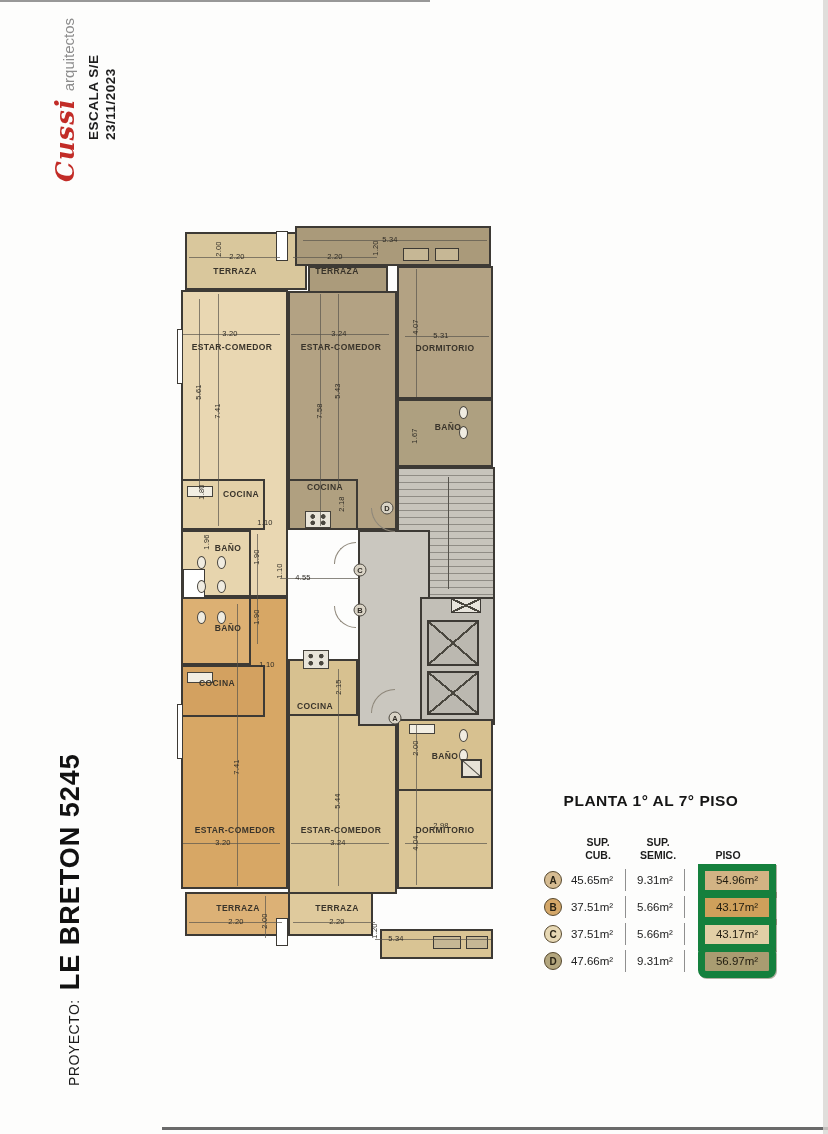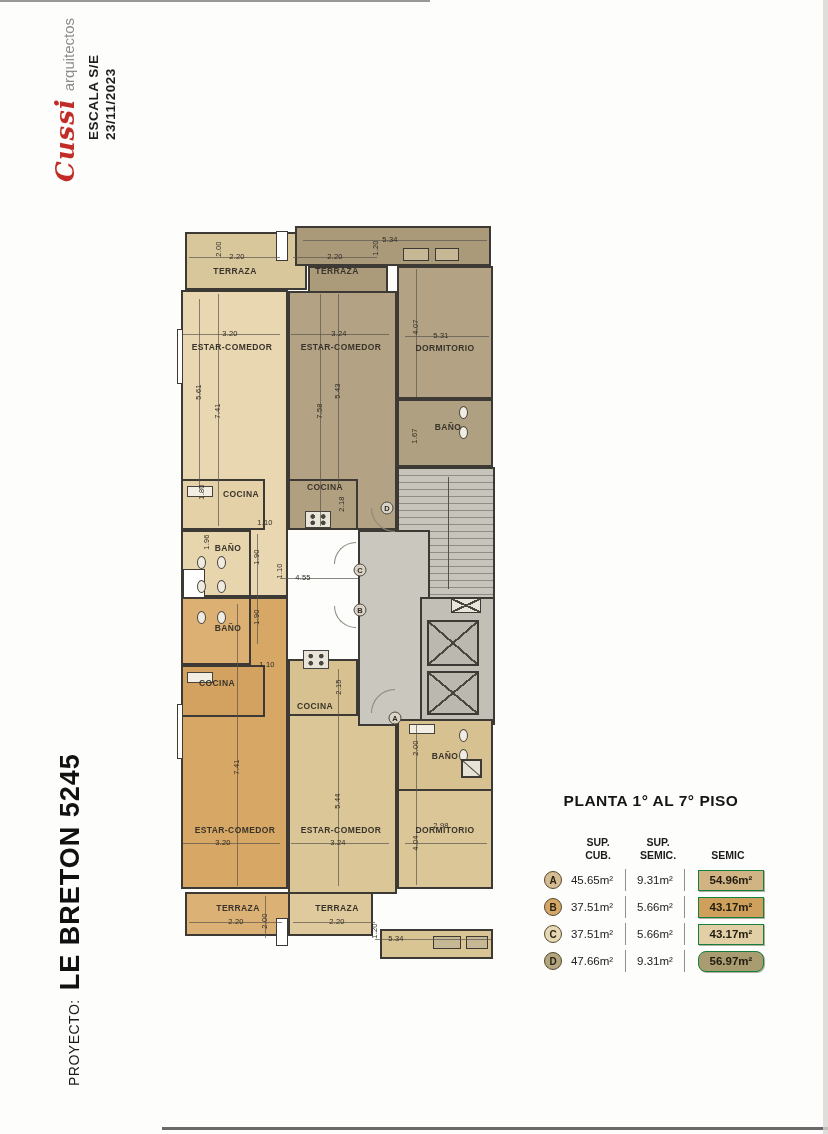--- a/index.html
+++ b/index.html
@@ -49,22 +49,22 @@
   .summary-title{font-size:15.5px;font-weight:600;color:#151515;letter-spacing:.5px;width:210px;text-align:center;margin-left:6px}
   .summary-head{display:flex;align-items:flex-end;margin-top:26px;margin-bottom:8px}
   .hcell{font-size:10.5px;font-weight:bold;color:#1c1c1c;white-space:pre-line;text-align:center;line-height:1.25}
   .hc0{width:30px}.hc1{width:56px}.hc2{width:64px}.hc3{width:76px}
   .trow{display:flex;align-items:center;height:20px;margin-bottom:7px}
   .tcirc{width:18px;height:18px;border-radius:50%;border:1.5px solid #57492f;box-sizing:border-box;
     font-size:10px;font-weight:bold;color:#2a2416;display:flex;align-items:center;justify-content:center;margin-left:4px}
   .tval{font-size:11.5px;color:#222;text-align:center}
   .tv1{width:60px}.tv2{width:52px}
   .tsep{width:1px;height:22px;background:#8f8f8f;margin:0 3px}
-  .ttotal{margin-left:10px;width:64px;height:19px;border:1px solid #15803d;display:flex;align-items:center;justify-content:center;
-    font-size:11.5px;font-weight:bold;color:#211c10;box-shadow:1px 1px 0 rgba(90,80,55,.45)}
+  .ttotal{margin-left:10px;width:64px;height:19px;border:7px solid #15803d;display:flex;align-items:center;justify-content:center;
+    font-size:11.5px;font-weight:normal;color:#211c10;box-shadow:1px 1px 0 rgba(90,80,55,.45)}
 
   .edge{position:absolute;background:#454545}
 </style>
 </head>
 <body>
 
 <div class="edge" style="left:0;top:0;width:430px;height:2px;opacity:.55"></div>
 <div class="edge" style="left:162px;top:1127px;width:666px;height:3px;opacity:.8"></div>
 <div class="edge" style="left:823px;top:0;width:5px;height:1134px;background:#d8d6d2;opacity:.8"></div>
 
@@ -225,21 +225,21 @@
 </div>
 
 <div class="summary">
   <div class="summary-title">PLANTA 1° AL 7° PISO</div>
   <div class="summary-head">
     <div class="hcell hc0"></div>
     <div class="hcell hc1">SUP.
 CUB.</div>
     <div class="hcell hc2">SUP.
 SEMIC.</div>
-    <div class="hcell hc3">SEMIC</div>
+    <div class="hcell hc3">PISO</div>
   </div>
   <div>
       <div class="trow">
         <div class="tcirc" style="background: rgb(214, 188, 146);">A</div>
         <div class="tval tv1">45.65m²</div>
         <div class="tsep"></div>
         <div class="tval tv2">9.31m²</div>
         <div class="tsep"></div>
         <div class="ttotal" style="background: rgb(210, 179, 132);">54.96m²</div>
       </div>

